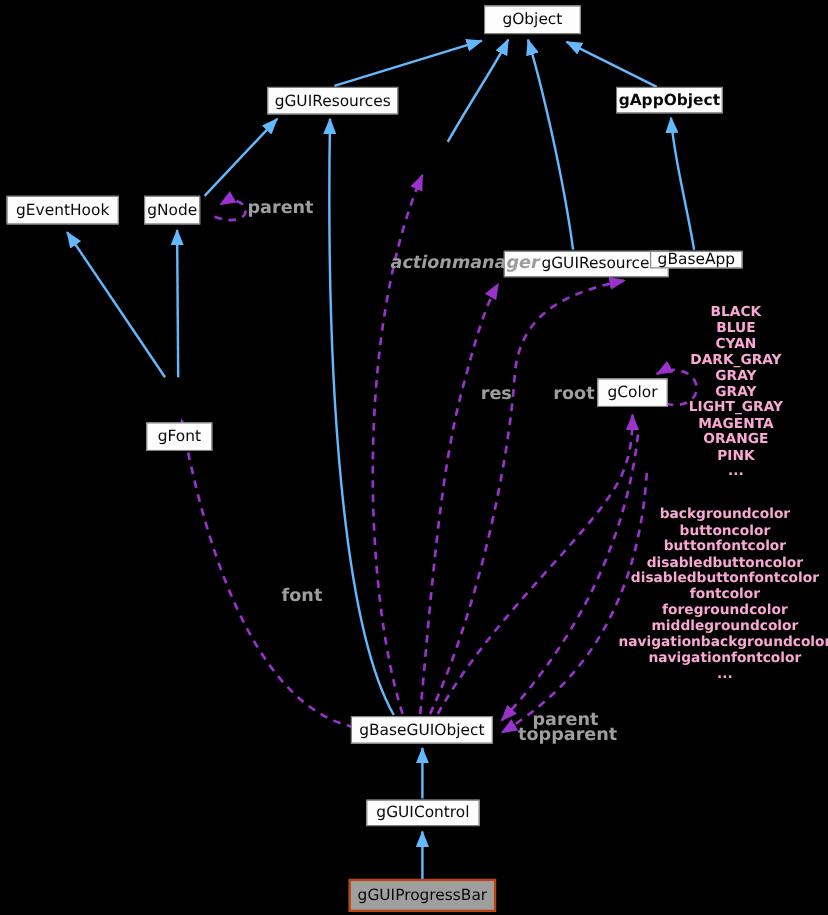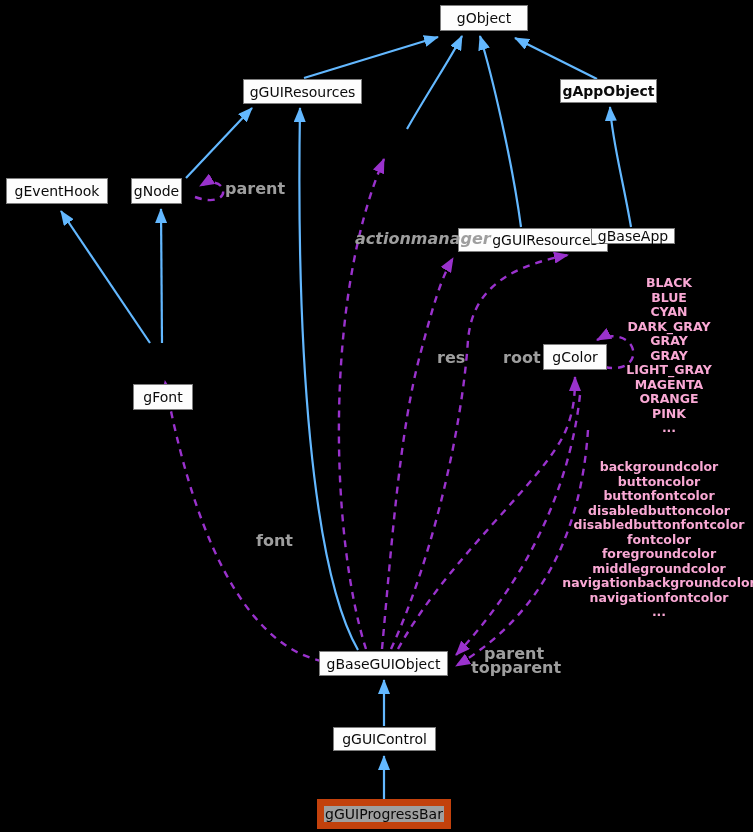--- a/index.html
+++ b/index.html
@@ -6,21 +6,21 @@
   #canvas{
     position:relative;width:753px;height:832px;background:#000;overflow:hidden;
     font-family:"DejaVu Sans","Liberation Sans",sans-serif;
   }
   #edges{position:absolute;left:0;top:0;width:753px;height:832px;}
   .node{
     position:absolute;display:flex;align-items:center;justify-content:center;
     background:#fdfdfd;border:1.5px solid #7e7e7e;box-sizing:border-box;
     font-size:14px;color:#0a0a0a;white-space:nowrap;cursor:pointer;
   }
-  .node.highlight{background:#9f9f9f;border:7px solid #c2410c;cursor:default;}
+  .node.highlight{background:#9f9f9f;border:2px solid #c2410c;cursor:default;}
   .elabel{
     position:absolute;font-size:16px;font-weight:700;color:#9e9e9e;
     white-space:nowrap;line-height:13px;
   }
   .memberlist{
     position:absolute;font-size:12.5px;font-weight:700;color:#f9a8d4;
     text-align:center;line-height:14.5px;white-space:nowrap;
   }
   .memberlist span{display:block;}
 </style>

